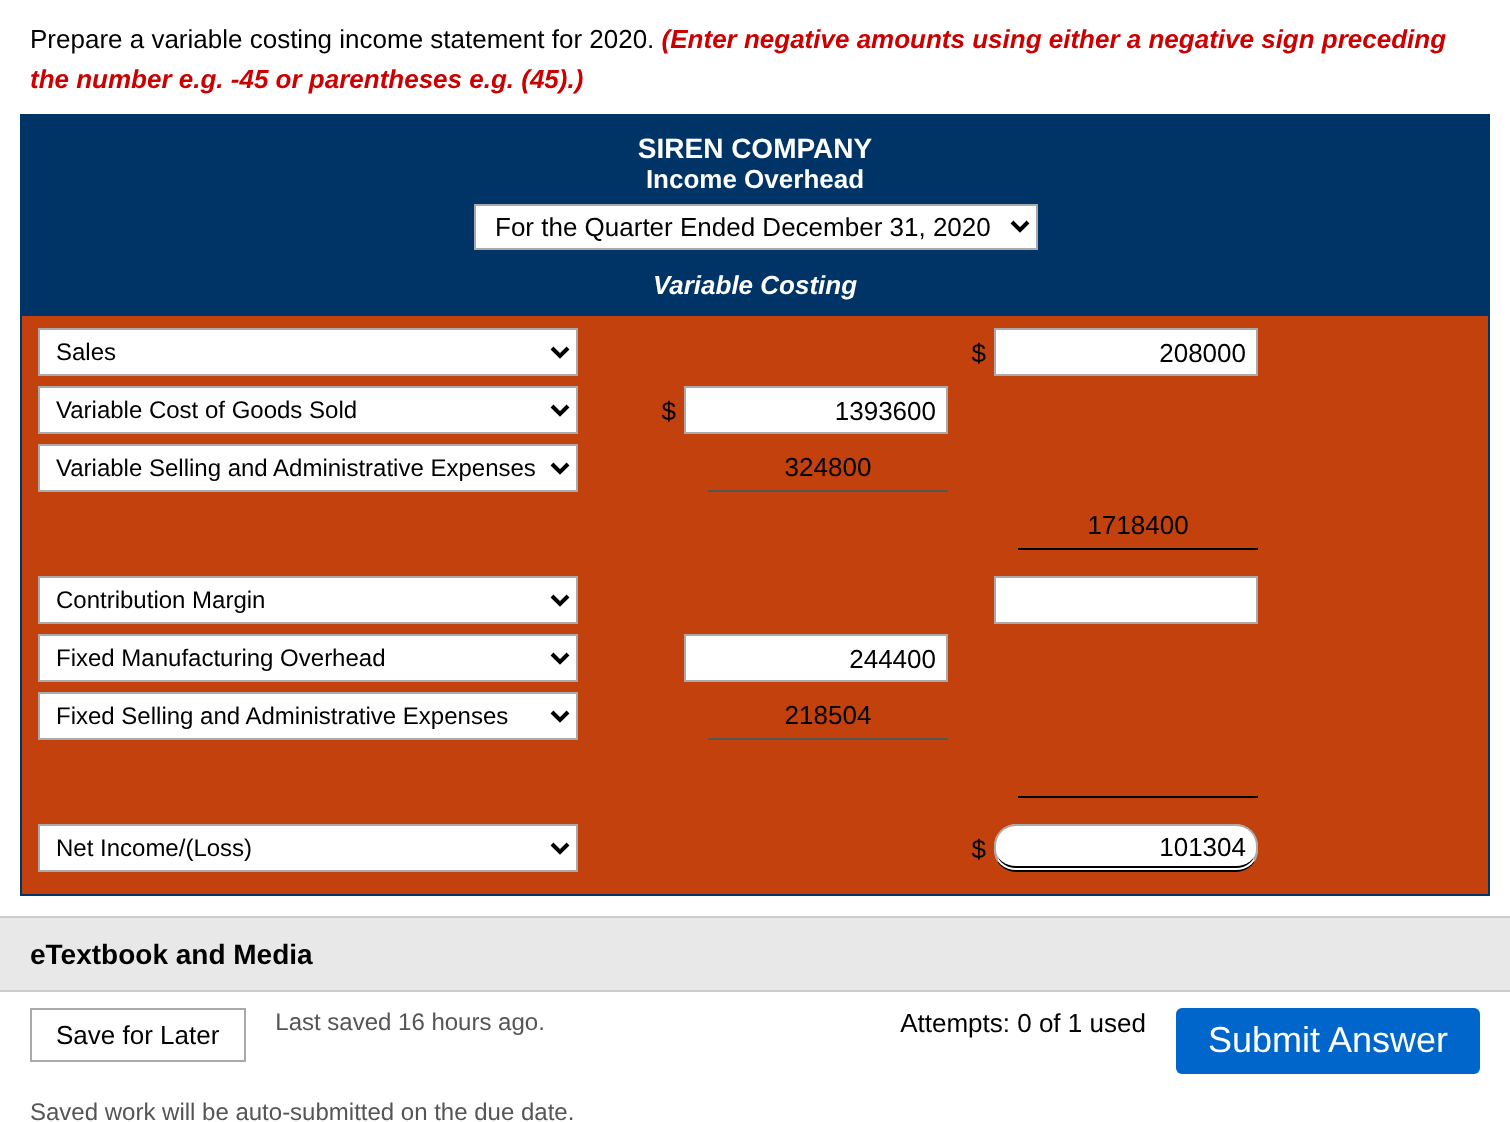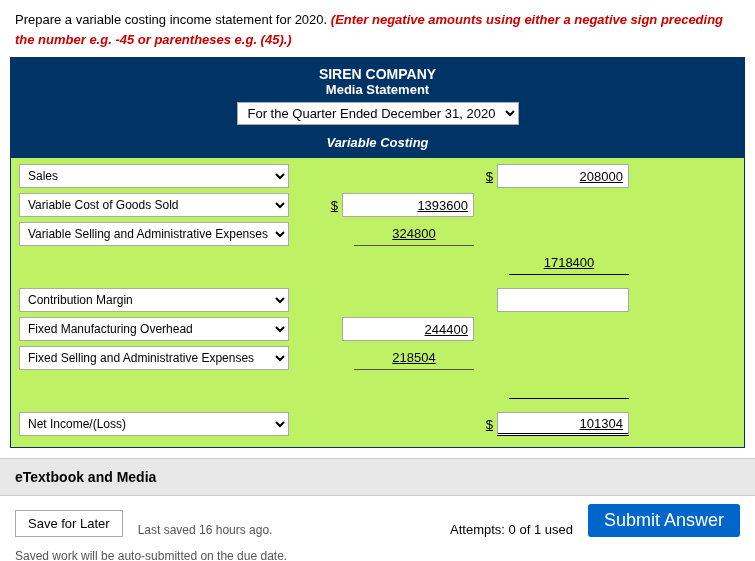--- a/index.html
+++ b/index.html
@@ -64,23 +64,22 @@
       background: #003366;
       color: #fff;
       text-align: center;
       font-weight: bold;
       font-size: 13px;
       padding: 4px;
       font-style: italic;
     }
 
     .table-body {
-      background: #bef264;
+      background: #c2410c;
       padding: 6px 8px;
-      text-decoration: underline;
     }
 
     .label-select {
       font-size: 12px;
       border: 1px solid #aaa;
       background: #fff;
       padding: 3px 4px;
       cursor: pointer;
       appearance: auto;
     }
@@ -99,21 +98,21 @@
       background: #e8e8e8;
       padding: 10px 15px;
       font-size: 14px;
       font-weight: bold;
       border-top: 1px solid #ccc;
       margin-top: 10px;
     }
 
     .footer-bar {
       display: flex;
-      align-items: flex-end;
+      align-items: flex-start;
       padding: 8px 15px;
       gap: 15px;
       border-top: 1px solid #ccc;
     }
 
     .save-btn {
       background: #fff;
       border: 1px solid #aaa;
       padding: 5px 12px;
       font-size: 13px;
@@ -202,21 +201,21 @@
 
 <div class="instruction">
   <span>Prepare a variable costing income statement for 2020.</span>
   <span class="warning">(Enter negative amounts using either a negative sign preceding the number e.g. -45 or parentheses e.g. (45).)</span>
 </div>
 
 <div class="income-table-wrapper">
 
   <div class="table-header">
     <span class="company-name">SIREN COMPANY</span>
-    <span class="statement-title">Media Statement</span>
+    <span class="statement-title">Income Overhead</span>
     <div class="period-dropdown-row">
       <select class="period-select">
         <option>For the Quarter Ended December 31, 2020</option>
       </select>
     </div>
     <div class="costing-label-row">Variable Costing</div>
   </div>
 
   <div class="table-body">
 
@@ -316,21 +315,21 @@
 
     <div class="fin-row">
       <div class="fin-label">
         <select class="label-select label-select-wide">
           <option>Net Income/(Loss)</option>
         </select>
       </div>
       <div class="fin-col1"></div>
       <div class="fin-col2">
         <span class="dollar-sign">$</span>
-        <input type="text" class="input-box" value="101304" style="border-bottom: 3px double rgb(0, 0, 0);">
+        <input type="text" class="input-box" value="101304" style="border-bottom: 3px double rgb(0, 0, 0); border-radius: 11px;">
       </div>
     </div>
 
   </div>
 </div>
 
 <div class="etextbook-bar">
   <span>eTextbook and Media</span>
 </div>
 

